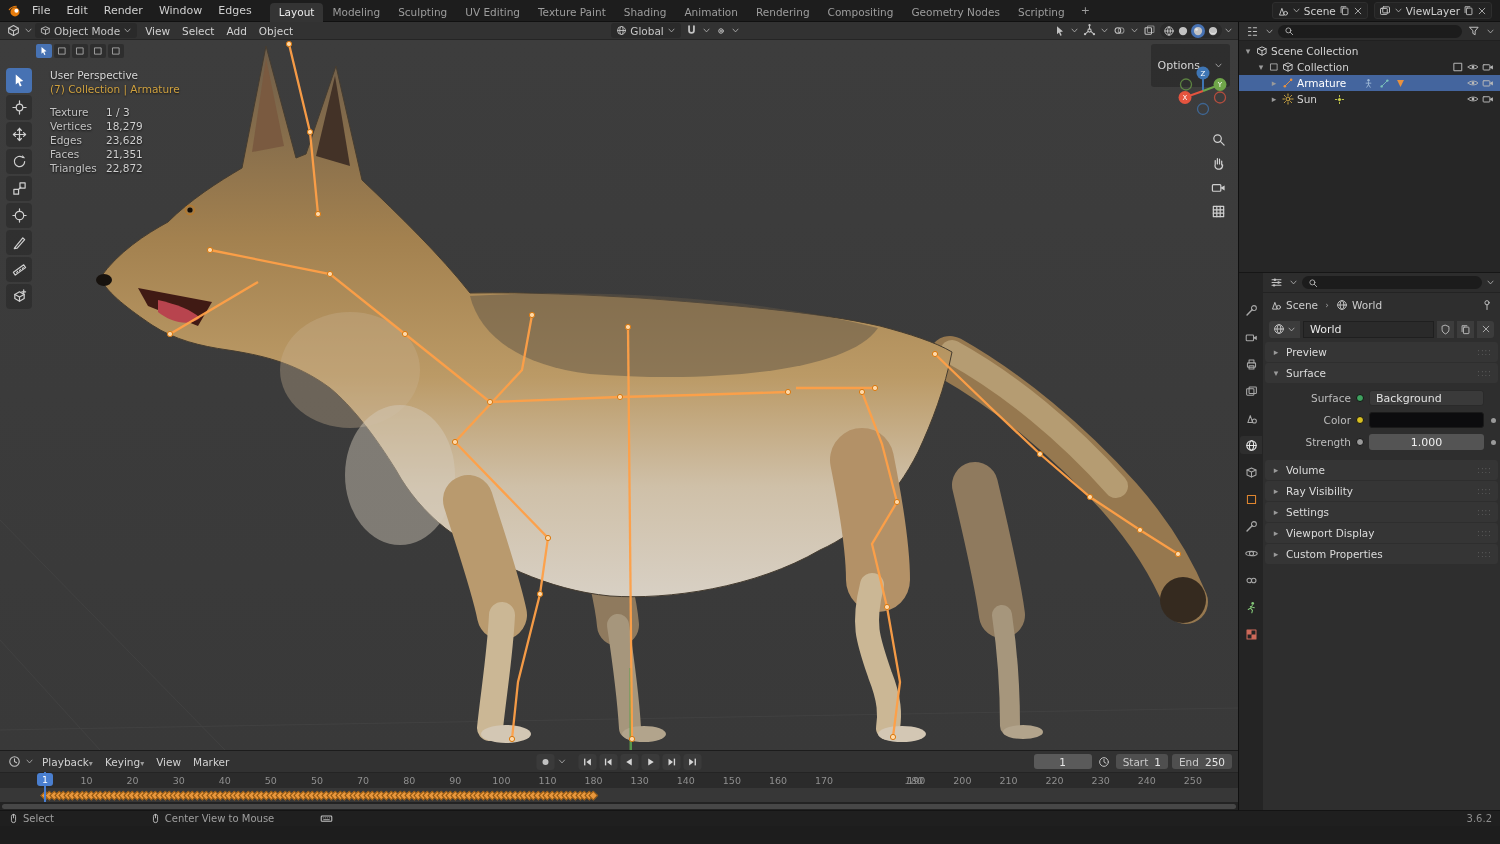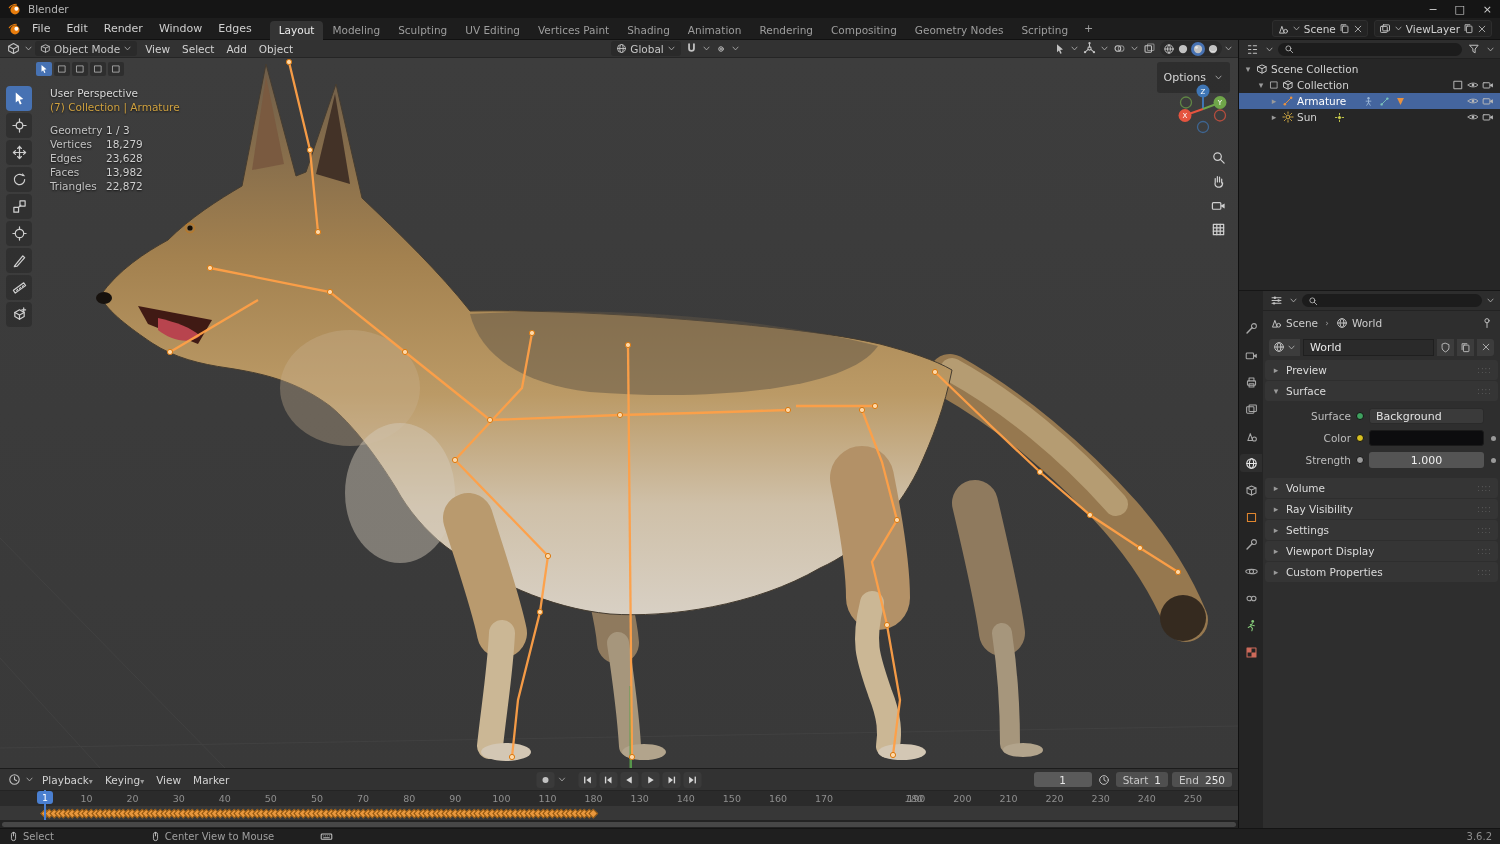--- a/index.html
+++ b/index.html
@@ -36,21 +36,21 @@
   .hicon{padding:0 2px;display:inline-flex;align-items:center;}
   .shade-pill{display:flex;align-items:center;gap:2px;background:#2a2a2a;border-radius:8px;padding:0 3px;height:15px;}
   .shade-pill .sel{background:#4772b3;border-radius:7px;padding:1px;}
 
   
   .vp-canvas{position:relative;flex:1;background:linear-gradient(#3d3d3d,#393939);overflow:hidden;}
   .scene-svg{position:absolute;inset:0;}
   .modebar{position:absolute;left:36px;top:4px;display:flex;gap:2px;}
   .modebtn{width:16px;height:14px;background:#2b2b2bd9;border-radius:2px;display:flex;align-items:center;justify-content:center;}
   .modebtn.active{background:#4772b3;}
-  .optionsbtn{position:absolute;right:8px;top:4px;background:#2a2a2ac9;border-radius:3px;padding:9px 7px;color:#d6d6d6;display:flex;gap:8px;align-items:center;}
+  .optionsbtn{position:absolute;right:8px;top:4px;background:#2a2a2ac9;border-radius:3px;padding:15px 7px;color:#d6d6d6;display:flex;gap:14px;align-items:center;}
   .tools{position:absolute;left:6px;top:28px;display:flex;flex-direction:column;gap:2px;}
   .tool{width:26px;height:25px;background:#2e2e2ed9;border-radius:4px;display:flex;align-items:center;justify-content:center;}
   .tool.active{background:#4772b3;}
   .overlay-stats{position:absolute;left:50px;top:28px;text-shadow:0 1px 2px rgba(0,0,0,.75);font-size:10.5px;line-height:14px;}
   .ov-view{color:#d8d8d8;}
   .ov-ctx{color:#cfa13f;}
   .ov-line{display:flex;margin-top:0;}
   .ov-line .l{width:56px;color:#c2c2c2;}
   .ov-line .v{color:#d0d0d0;}
   .gizmo{position:absolute;right:8px;top:24px;}
@@ -115,35 +115,20 @@
   
   .statusbar{height:16px;background:#1f1f1f;border-top:1px solid #141414;display:flex;align-items:center;gap:6px;padding:0 8px;color:#9f9f9f;font-size:10px;}
   .sb-group{display:flex;align-items:center;gap:4px;}
   .sb-right{margin-left:auto;color:#8d8d8d;}
 </style>
 </head>
 <body>
 
 <div id="app">
 
-  <div class="titlebar">
-    <span class="icn">
-        <svg width="14" height="14" viewBox="0 0 16 16" fill="none" stroke="#c2c2c2" stroke-width="1.3" stroke-linecap="round" stroke-linejoin="round">
-          <circle cx="8" cy="9" r="5.2" fill="#e87d0d" stroke="none"></circle>
-          <circle cx="9.6" cy="7.6" r="2.3" fill="#fff" stroke="none"></circle>
-          <path d="M1.5 6.5C3.5 4 6 2.6 9.5 2.6" stroke="#e87d0d"></path>
-        </svg>
-      </span>
-    <span>Blender</span>
-    <div class="win-controls">
-      <span>─</span>
-      <span>□</span>
-      <span>×</span>
-    </div>
-  </div>
 
   <div class="topbar">
     <span class="icn" style="margin:0 2px 0 4px">
         <svg width="14" height="14" viewBox="0 0 16 16" fill="none" stroke="#c2c2c2" stroke-width="1.3" stroke-linecap="round" stroke-linejoin="round">
           <circle cx="8" cy="9" r="5.2" fill="#e87d0d" stroke="none"></circle>
           <circle cx="9.6" cy="7.6" r="2.3" fill="#fff" stroke="none"></circle>
           <path d="M1.5 6.5C3.5 4 6 2.6 9.5 2.6" stroke="#e87d0d"></path>
         </svg>
       </span>
     <div id="tb-menus" style="display:flex">
@@ -151,21 +136,21 @@
         <span class="tmenu">Edit</span>
         <span class="tmenu">Render</span>
         <span class="tmenu">Window</span>
         <span class="tmenu">Edges</span>
       </div>
     <div id="tb-ws">
         <span class="ws active">Layout</span>
         <span class="ws">Modeling</span>
         <span class="ws">Sculpting</span>
         <span class="ws">UV Editing</span>
-        <span class="ws">Vertices Paint</span>
+        <span class="ws">Texture Paint</span>
         <span class="ws">Shading</span>
         <span class="ws">Animation</span>
         <span class="ws">Rendering</span>
         <span class="ws">Compositing</span>
         <span class="ws">Geometry Nodes</span>
         <span class="ws">Scripting</span>
       </div>
     <span class="ws-add">+</span>
     <div class="hspacer"></div>
     <div class="tb-group">
@@ -551,34 +536,34 @@
               </svg>
             </div>
           </div>
 
         <div class="overlay-stats">
           <div class="ov-view">User Perspective</div>
           <div class="ov-ctx">(7) Collection | Armature</div>
           <div style="height:9px"></div>
           <div id="stats">
               <div class="ov-line">
-                <span class="l">Geometry</span>
+                <span class="l">Texture</span>
                 <span class="v">1 / 3</span>
               </div>
               <div class="ov-line">
                 <span class="l">Vertices</span>
                 <span class="v">18,279</span>
               </div>
               <div class="ov-line">
                 <span class="l">Edges</span>
                 <span class="v">23,628</span>
               </div>
               <div class="ov-line">
                 <span class="l">Faces</span>
-                <span class="v">13,982</span>
+                <span class="v">21,351</span>
               </div>
               <div class="ov-line">
                 <span class="l">Triangles</span>
                 <span class="v">22,872</span>
               </div>
             </div>
         </div>
 
         <svg class="gizmo" width="54" height="54">
           <line x1="27" y1="27" x2="27" y2="10" stroke="#3f76b5" stroke-width="2"></line>

